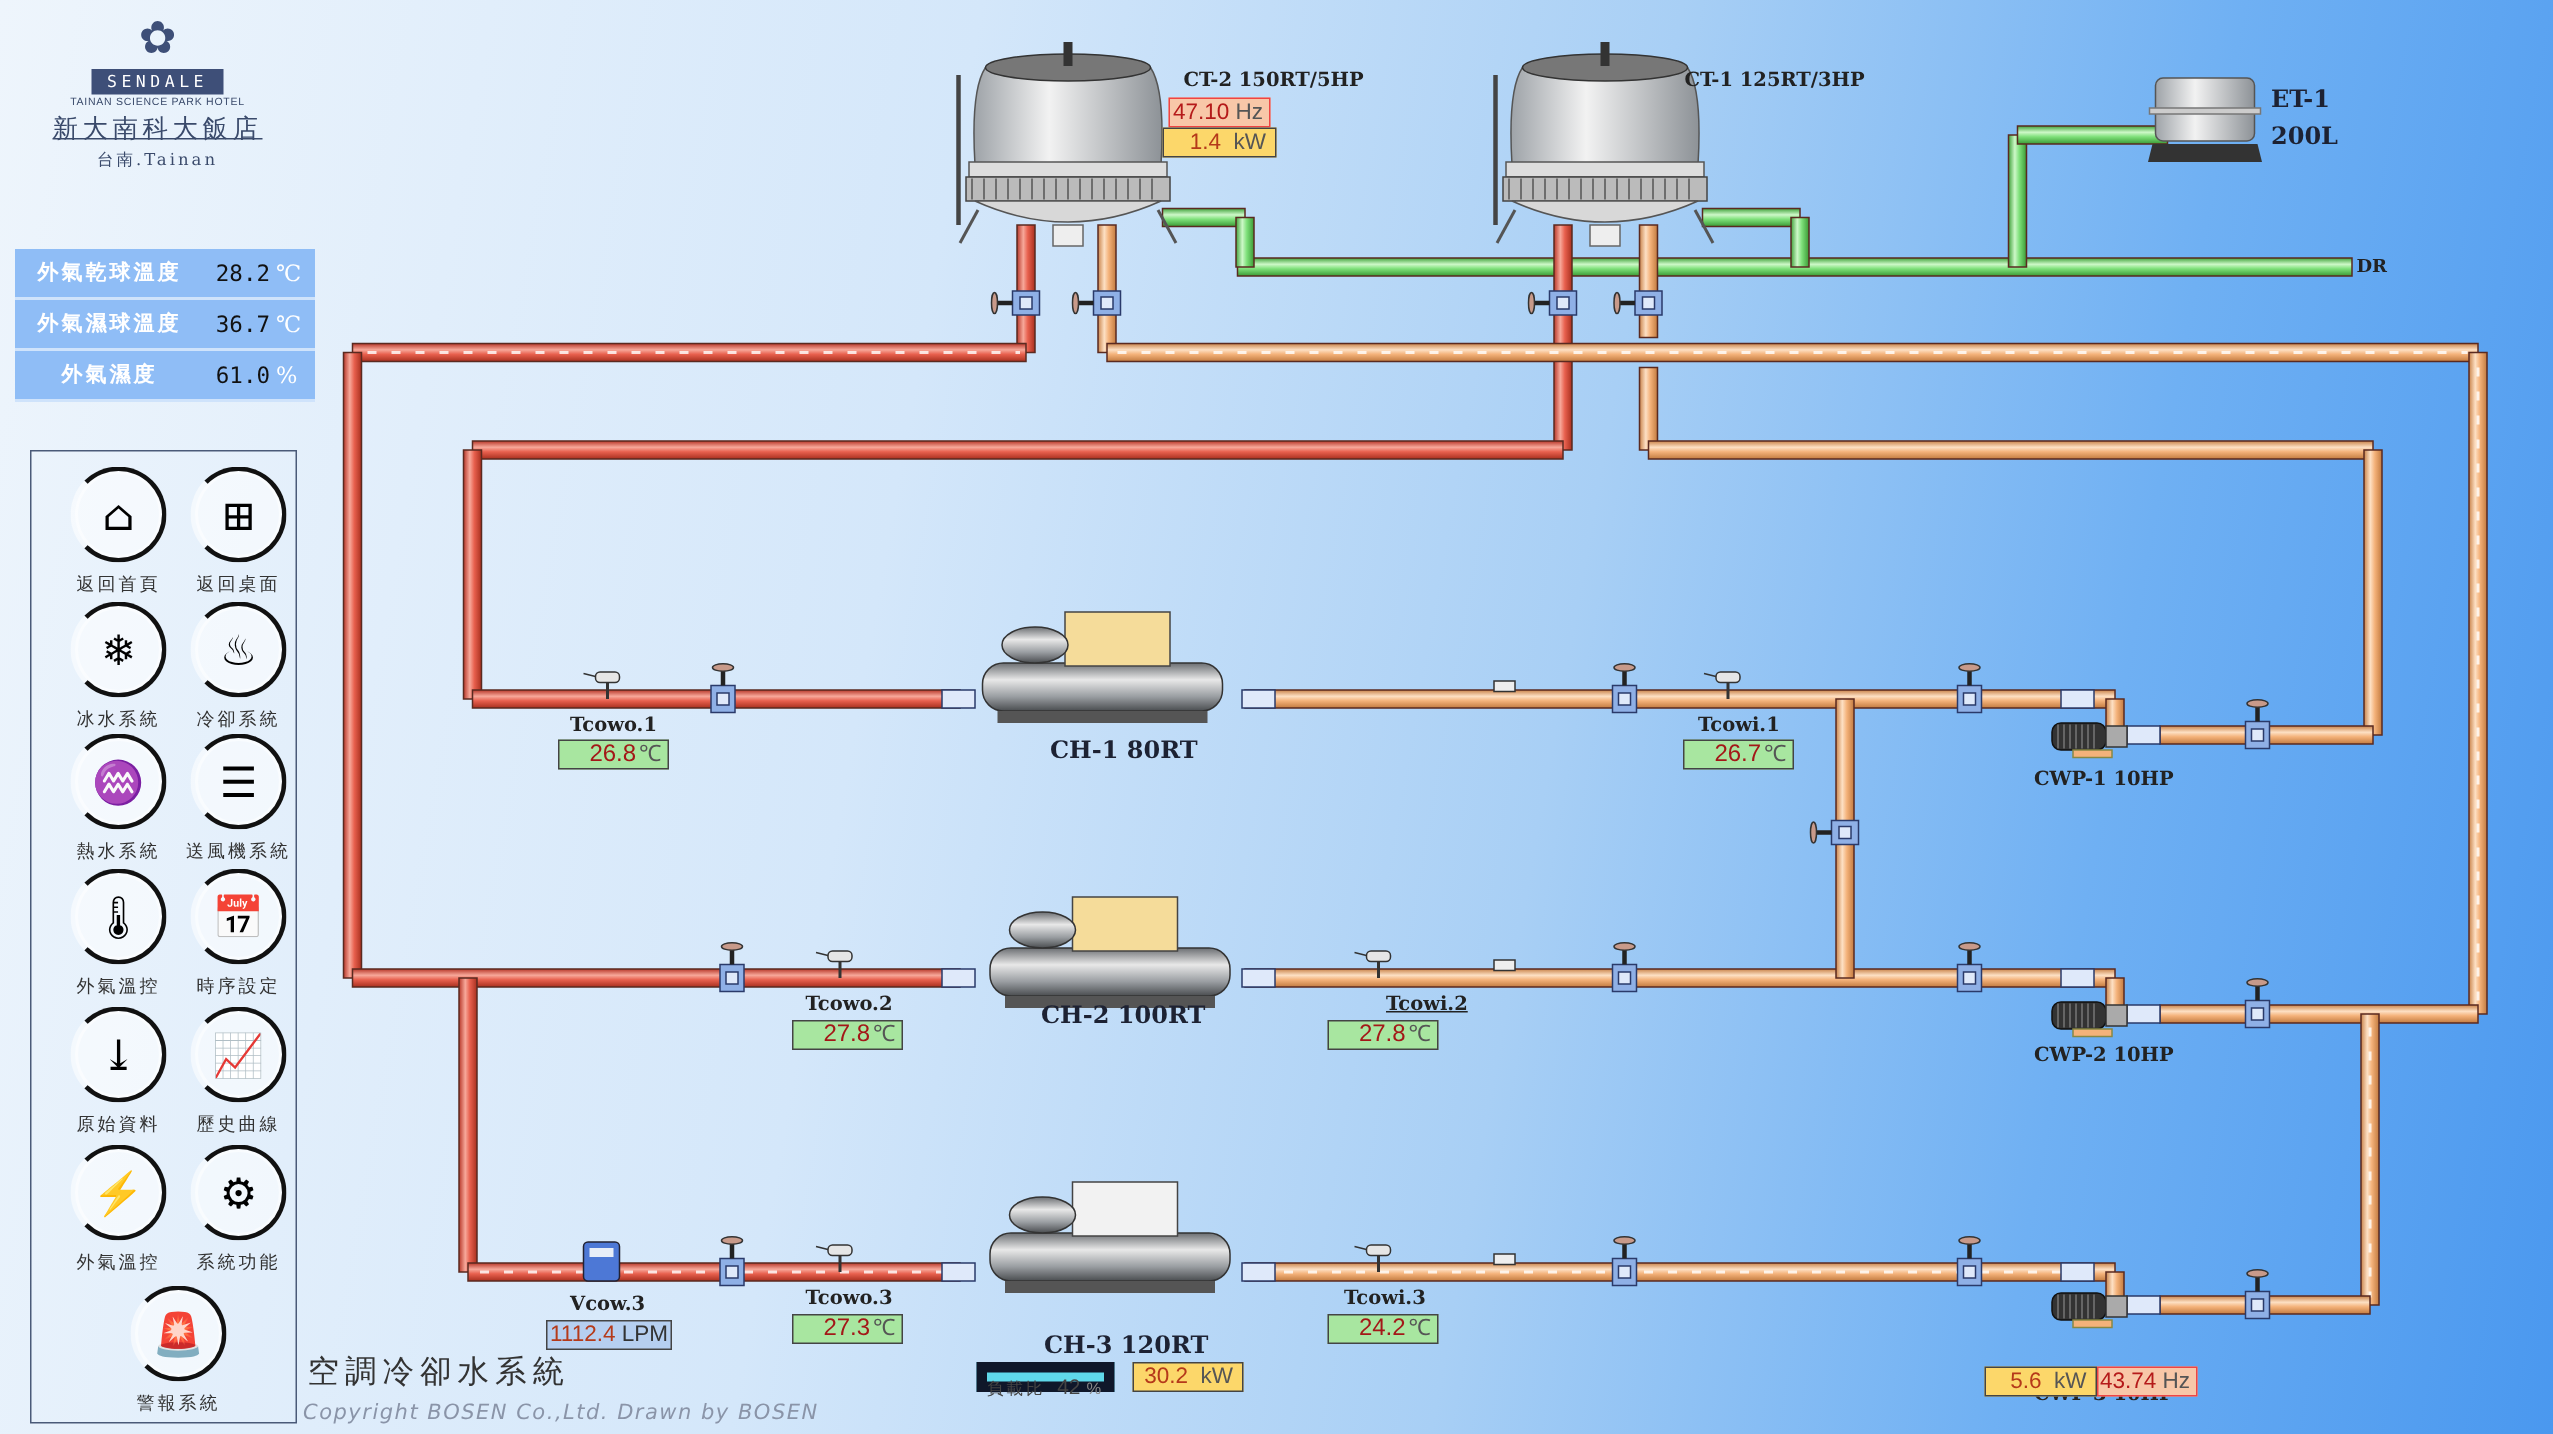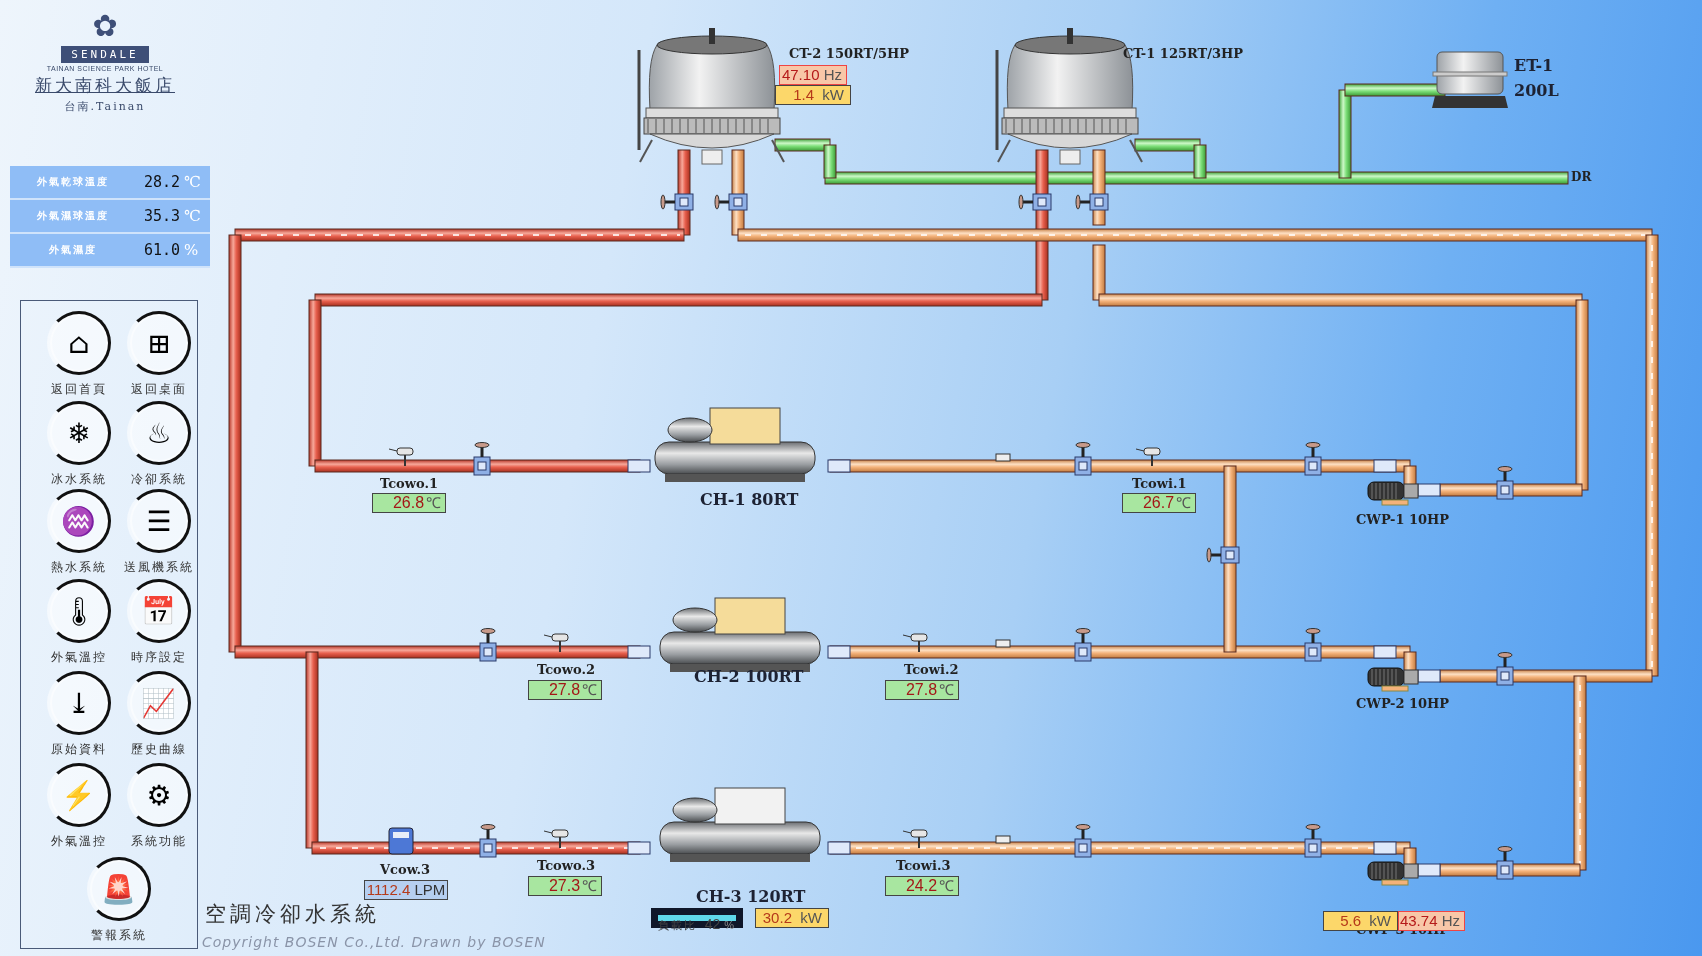--- a/index.html
+++ b/index.html
@@ -7,21 +7,21 @@
     font-family:"DejaVu Serif",serif;
     background:linear-gradient(100deg,#eef5fc 0%,#d4e7fa 35%,#a8cff5 60%,#6fb0f3 80%,#4a98ef 100%);}
   .abs{position:absolute;}
   #diagram{position:absolute;left:0;top:0;width:1702px;height:956px;}
   .logo{left:30px;top:10px;width:150px;text-align:center;color:#3a4a6b;}
   .logo .brand{display:inline-block;margin-top:4px;background:#3e4f78;color:#fff;font-size:11px;letter-spacing:3px;padding:2px 10px;font-family:"DejaVu Sans Mono",monospace;}
   .logo .sub{font-size:7px;font-family:"Liberation Sans",sans-serif;letter-spacing:0.5px;margin-top:2px;}
   .logo .cn{font-size:17px;letter-spacing:3px;margin-top:2px;font-family:"DejaVu Sans",sans-serif;text-decoration:underline;}
   .logo .city{font-size:11px;letter-spacing:2px;margin-top:2px;}
   .wx{left:10px;width:200px;height:32px;background:#8fbdf6;border-bottom:2px solid #cfe3fb;display:flex;align-items:center;font-size:15px;}
-  .wx .lbl{color:#fff;width:126px;text-align:center;font-weight:bold;letter-spacing:2px;font-family:"DejaVu Sans",sans-serif;font-size:10px;}
+  .wx .lbl{color:#fff;width:126px;text-align:center;font-weight:bold;letter-spacing:2px;font-family:"DejaVu Sans",sans-serif;font-size:14px;}
   .wx .val{color:#111;width:44px;text-align:right;font-family:"DejaVu Sans Mono",monospace;}
   .wx .unit{color:#fff;margin-left:4px;}
   .nav{left:20px;top:300px;width:176px;height:647px;border:1px solid #4a5a78;}
   .nbtn{position:absolute;width:80px;text-align:center;cursor:pointer;}
   .nbtn .ring{width:58px;height:58px;margin:0 auto;border-radius:50%;border:3px solid #111;border-left-color:transparent;border-right-color:#111;background:rgba(255,255,255,0.55);display:flex;align-items:center;justify-content:center;font-size:28px;box-shadow:0 0 0 2px rgba(255,255,255,0.5) inset;}
   .nbtn .nl{font-size:12px;color:#333;margin-top:6px;letter-spacing:2px;font-family:"DejaVu Sans",sans-serif;}
   .lbl-eq{font-weight:bold;color:#222;font-size:13px;white-space:nowrap;}
   .lbl-big{font-weight:bold;color:#1d2233;font-size:16px;white-space:nowrap;}
   .tbox{width:70px;height:20px;background:#a8e6a0;border:1px solid #444;font-family:"Liberation Sans",sans-serif;font-size:16px;color:#a31818;text-align:right;padding-right:4px;box-sizing:border-box;line-height:18px;}
   .tbox .u{color:#555;font-size:15px;margin-left:2px;}
@@ -406,21 +406,21 @@
 </div>
 
 <div>
   <div class="abs wx" style="top:166px;">
     <span class="lbl">外氣乾球溫度</span>
     <span class="val">28.2</span>
     <span class="unit">℃</span>
   </div>
   <div class="abs wx" style="top:200px;">
     <span class="lbl">外氣濕球溫度</span>
-    <span class="val">35.3</span>
+    <span class="val">36.7</span>
     <span class="unit">℃</span>
   </div>
   <div class="abs wx" style="top:234px;">
     <span class="lbl">外氣濕度</span>
     <span class="val">61.0</span>
     <span class="unit">%</span>
   </div>
 </div>
 
 <div class="abs nav" id="nav">
@@ -497,21 +497,21 @@
 </div>
 <div class="abs kw" style="left:755px;top:908px;width:74px;"><span>30.2</span>&nbsp; <span class="u2">kW</span></div>
 
 <div id="sensors">
     <div class="abs lbl-eq" style="left: 380px; top: 476px;">Tcowo.1</div>
     <div class="abs tbox" style="left: 372px; top: 493px; width: 74px;"><span>26.8</span><span class="u">℃</span></div>
     <div class="abs lbl-eq" style="left: 1132px; top: 476px;">Tcowi.1</div>
     <div class="abs tbox" style="left: 1122px; top: 493px; width: 74px;"><span>26.7</span><span class="u">℃</span></div>
     <div class="abs lbl-eq" style="left: 537px; top: 662px;">Tcowo.2</div>
     <div class="abs tbox" style="left: 528px; top: 680px; width: 74px;"><span>27.8</span><span class="u">℃</span></div>
-    <div class="abs lbl-eq" style="left: 904px; top: 662px;">Tcowi.2</div>
+    <div class="abs lbl-eq" style="left: 924px; top: 662px; text-decoration: underline;">Tcowi.2</div>
     <div class="abs tbox" style="left: 885px; top: 680px; width: 74px;"><span>27.8</span><span class="u">℃</span></div>
     <div class="abs lbl-eq" style="left: 537px; top: 858px;">Tcowo.3</div>
     <div class="abs tbox" style="left: 528px; top: 876px; width: 74px;"><span>27.3</span><span class="u">℃</span></div>
     <div class="abs lbl-eq" style="left: 896px; top: 858px;">Tcowi.3</div>
     <div class="abs tbox" style="left: 885px; top: 876px; width: 74px;"><span>24.2</span><span class="u">℃</span></div>
   </div>
 
 <div class="abs lbl-eq" style="left:380px;top:862px;">Vcow.3</div>
 <div class="abs" style="left:364px;top:880px;width:84px;height:20px;background:#b6cff0;border:1px solid #444;box-sizing:border-box;font-family:'Liberation Sans',sans-serif;font-size:15px;line-height:18px;text-align:center;">
   <span style="color:#b53a1a;">1112.4</span>

